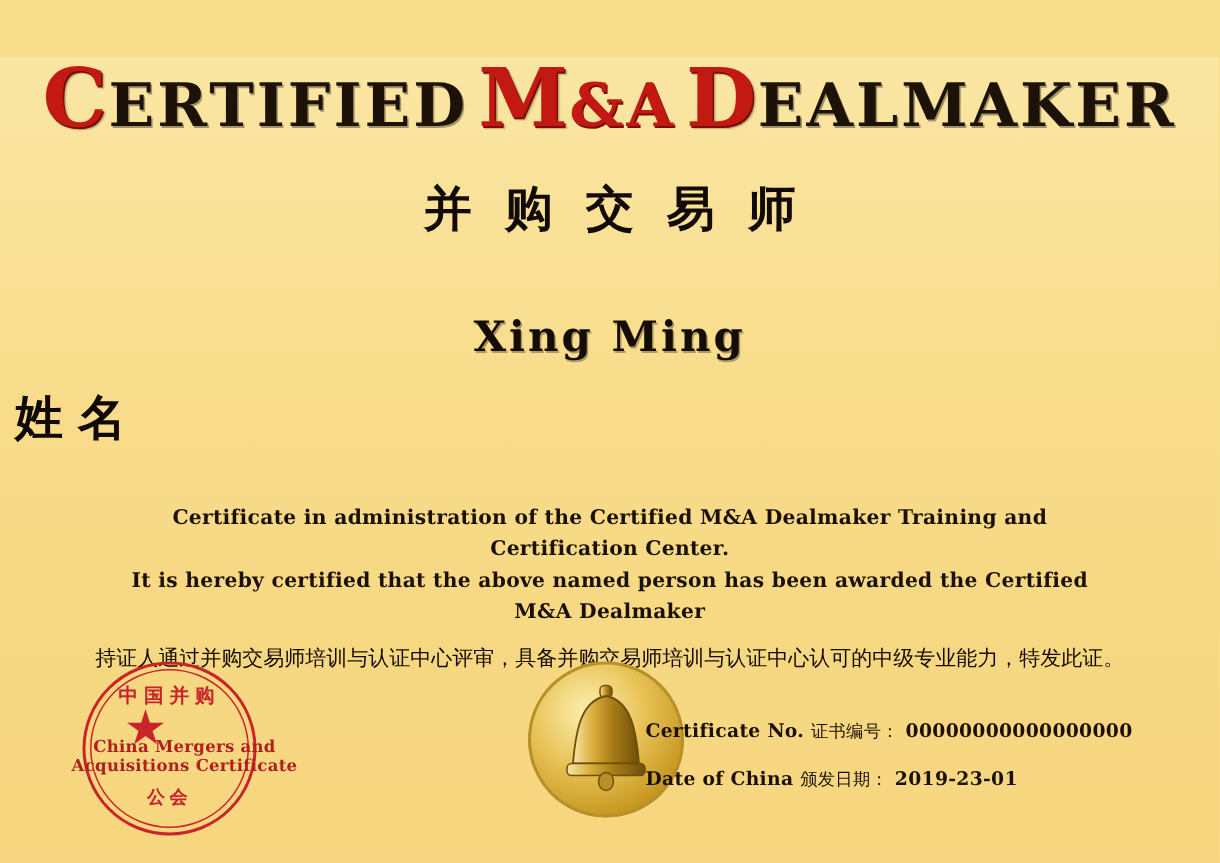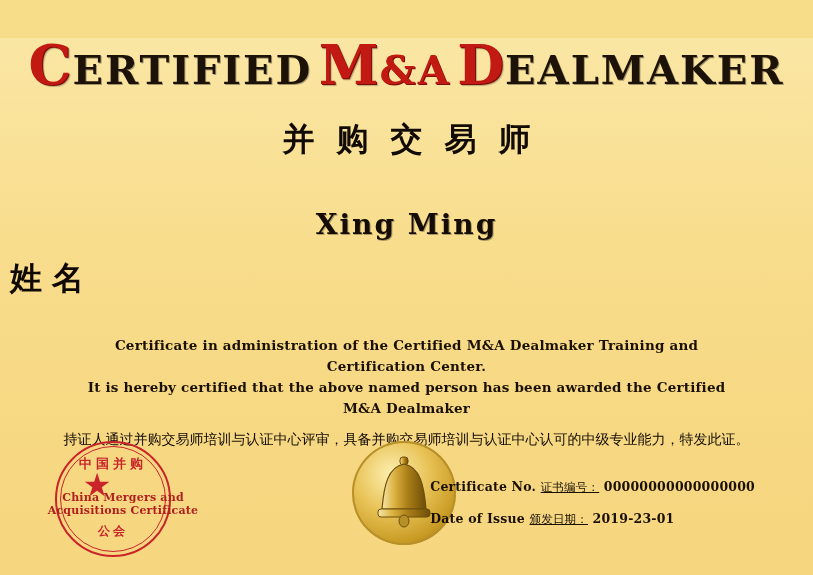--- a/index.html
+++ b/index.html
@@ -221,21 +221,20 @@
     font-size: 12.5px;
     font-weight: bold;
     letter-spacing: 0.2px;
     margin-bottom: 16px;
     white-space: nowrap;
   }
   .meta-line .cn {
     font-family: "DejaVu Sans", sans-serif;
     font-weight: normal;
     font-size: 11.5px;
-    text-decoration: underline;
   }
 </style>
 </head>
 <body>
 
 <div class="certificate">
 
   <div class="title-en">
     <span class="seg seg-certified"><span class="cap">C</span><span class="rest">ERTIFIED</span></span>
     <span class="seg seg-ma"><span class="cap">M</span><span class="rest">&amp;A</span></span>
@@ -284,20 +283,20 @@
       </svg>
     </div>
 
     <div class="meta">
       <div class="meta-line">
         <span>Certificate No.</span>
         <span class="cn">证书编号：</span>
         <span>00000000000000000</span>
       </div>
       <div class="meta-line">
-        <span>Date of Issue</span>
+        <span>Date of China</span>
         <span class="cn">颁发日期：</span>
         <span>2019-23-01</span>
       </div>
     </div>
 
   </div>
 </div>
 
 </body></html>

